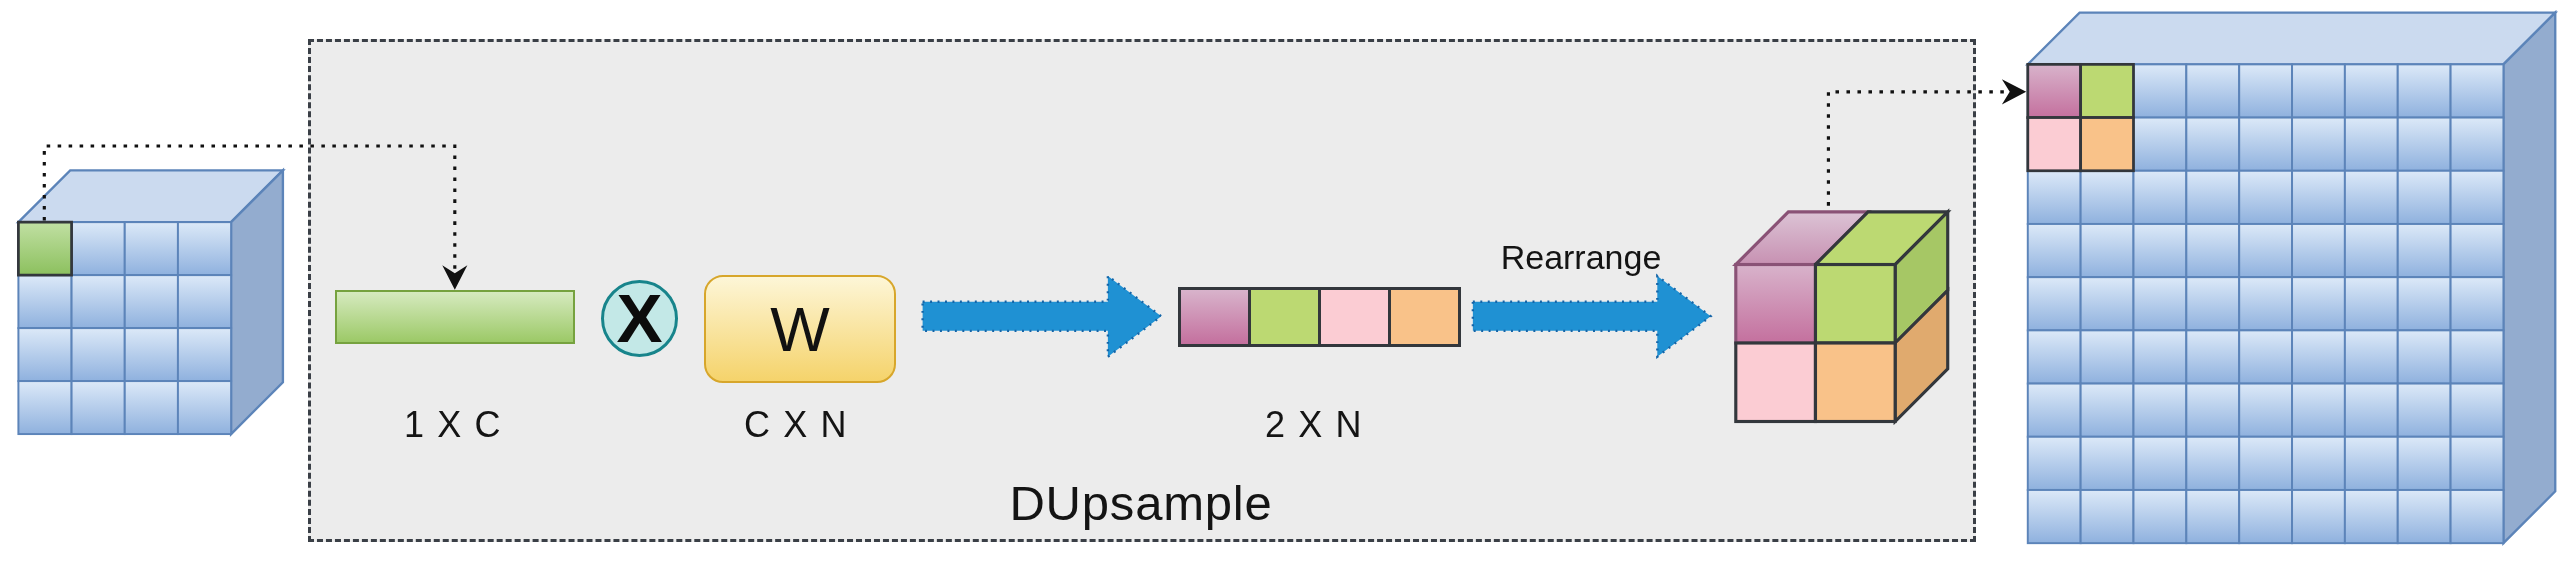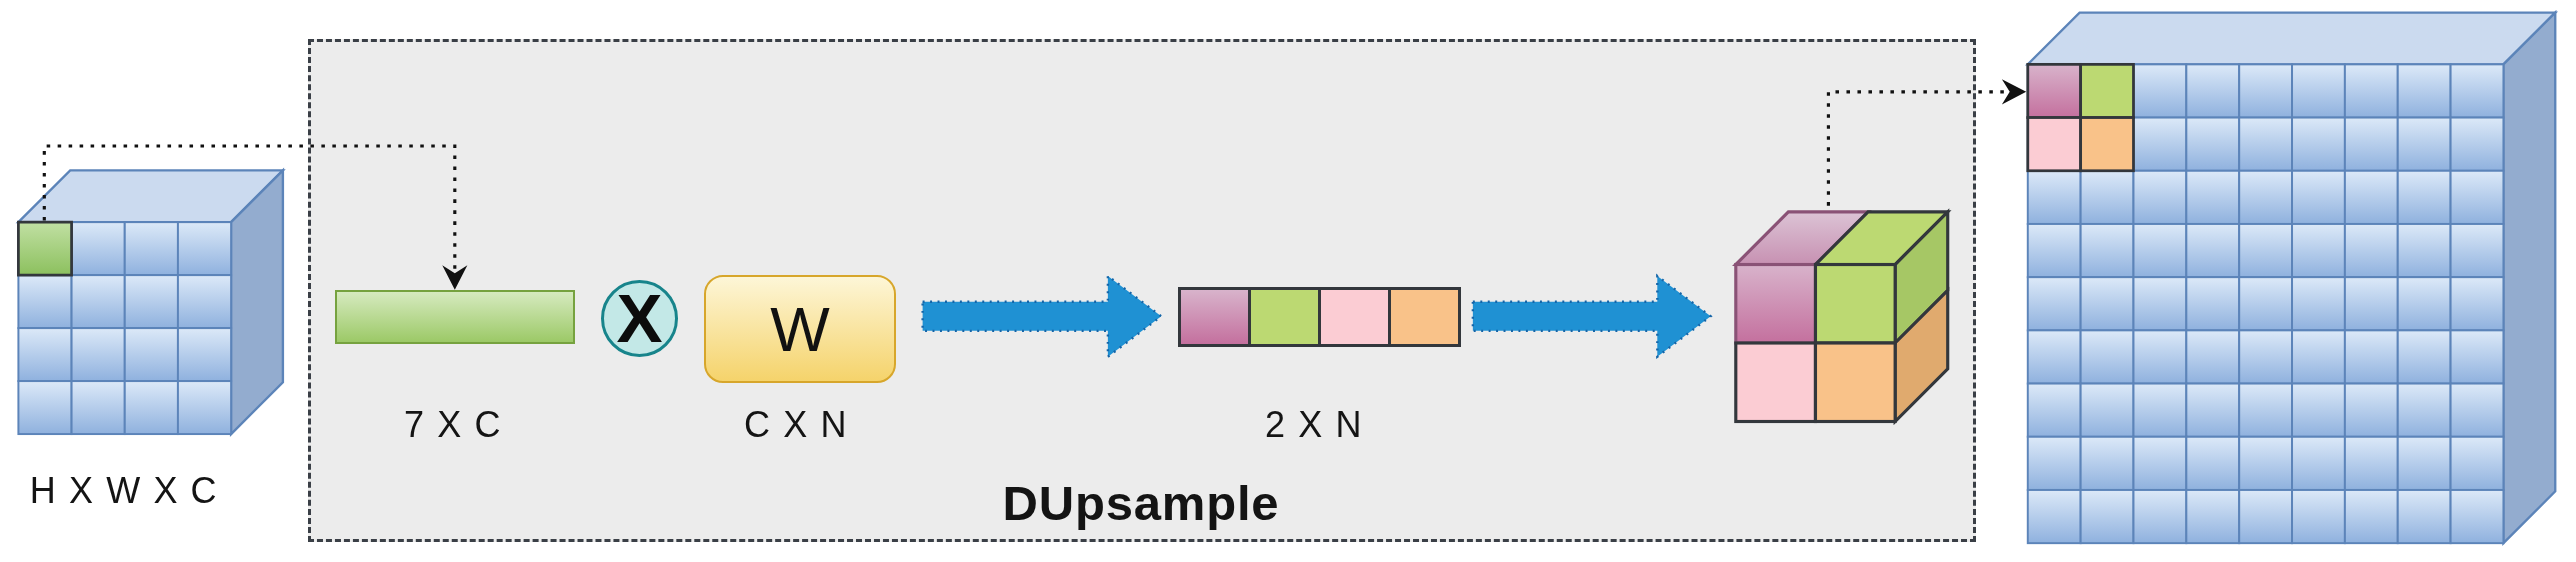--- a/index.html
+++ b/index.html
@@ -13,21 +13,21 @@
     background:var(--panel-fill,#ececec);
     border:3.1px dashed var(--panel-border,#3a3f46);
     box-sizing:border-box;
   }
   .svg-layer{position:absolute;left:0;top:0;pointer-events:none;}
   .lbl{
     position:absolute;transform:translateX(-50%);
     white-space:nowrap;font-size:36px;color:var(--text,#141414);
     letter-spacing:1.6px;
   }
-  .lbl-title{font-weight:bold;font-size:49px;letter-spacing:0.8px;}
+  .lbl-title{font-weight:normal;font-size:49px;letter-spacing:0.8px;}
   .lbl-rearrange{font-size:34px;letter-spacing:0px;}
   .green-bar{
     position:absolute;left:335px;top:290px;width:240px;height:54px;
     box-sizing:border-box;border:2.4px solid var(--green-bar-border,#76a23f);
     background:linear-gradient(180deg,var(--green-bar-l,#d6eabf),var(--green-bar-d,#9cc967));
   }
   .mult-circle{
     position:absolute;left:601px;top:280px;width:77px;height:77px;border-radius:50%;
     box-sizing:border-box;border:3.1px solid var(--teal-border,#17848b);
     background:var(--teal-fill,#c3e8e7);
@@ -209,25 +209,25 @@
 
   <div class="weight-box">W</div>
 
   <div class="vector-row">
       <div class="vector-cell" style="background: linear-gradient(rgb(216, 179, 203), rgb(196, 112, 158));"></div>
       <div class="vector-cell" style="background: rgb(188, 217, 114);"></div>
       <div class="vector-cell" style="background: rgb(251, 204, 211);"></div>
       <div class="vector-cell" style="background: rgb(249, 194, 137);"></div>
     </div>
 
-  <div class="lbl" style="left:124px;top:470px">H X W X C</div>
-
-  <div class="lbl" style="left:453px;top:404px">7 X C</div>
+
+  <div class="lbl" style="left:453px;top:404px">1 X C</div>
 
   <div class="lbl" style="left:796px;top:404px">C X N</div>
 
   <div class="lbl" style="left:1314px;top:404px">2 X N</div>
 
+  <div class="lbl lbl-rearrange" style="left:1581px;top:238px">Rearrange</div>
 
 
   <div class="lbl lbl-title" style="left:1141px;top:475px">DUpsample</div>
 </div>
 
 
 </body></html>

